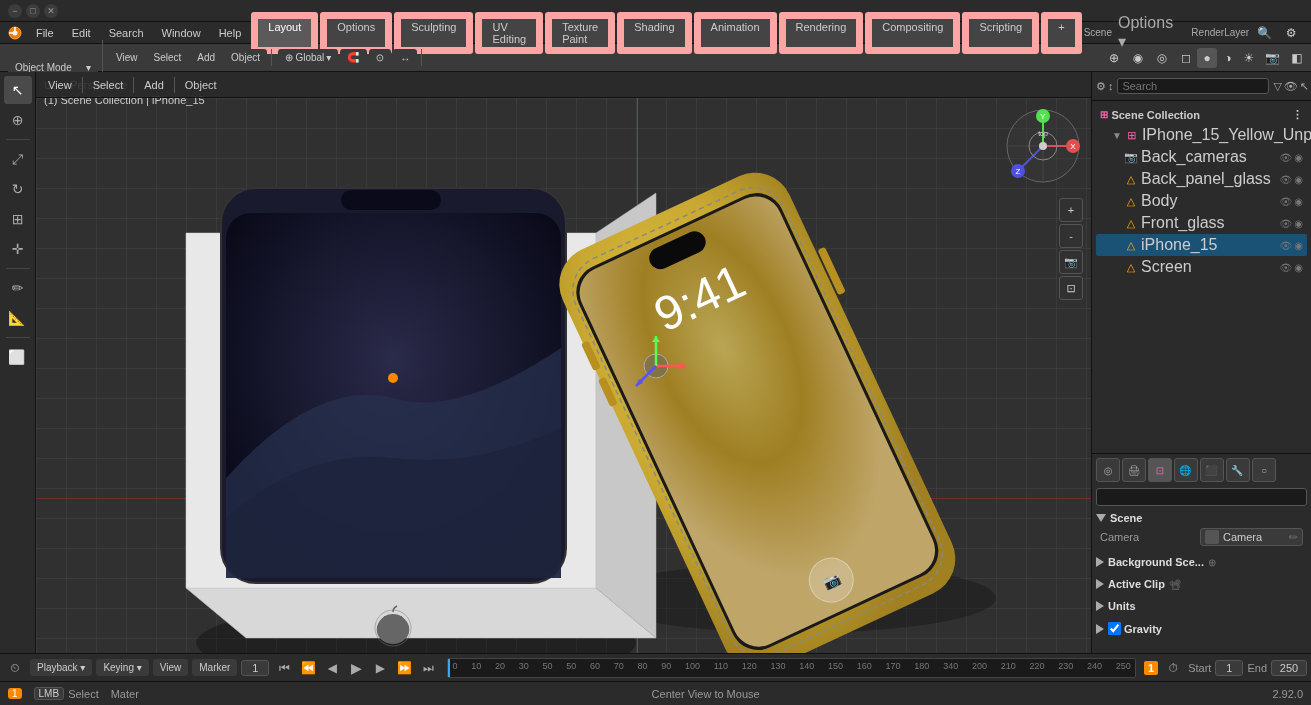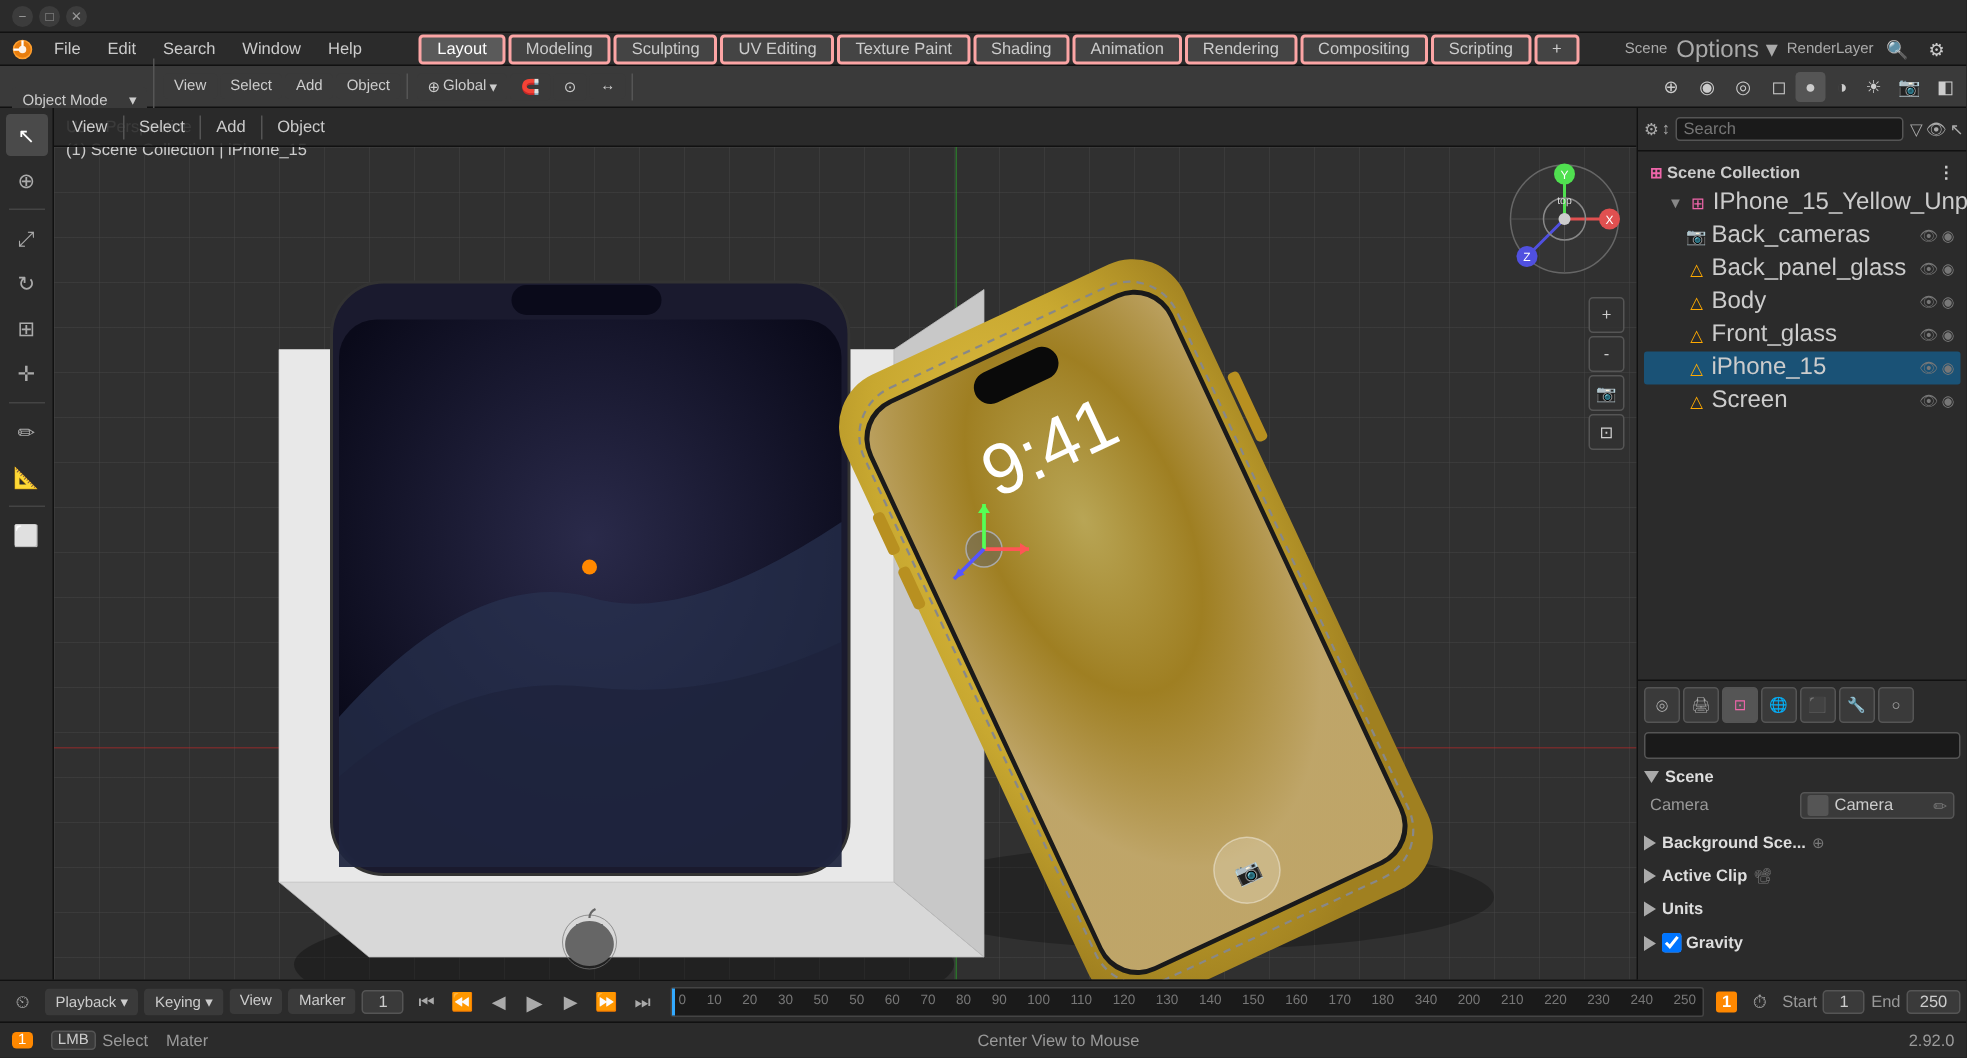--- a/index.html
+++ b/index.html
@@ -29,21 +29,21 @@
     .menu-item { padding: 2px 8px; cursor: pointer; border-radius: 3px; font-size: 11px; color: #ccc; }
 
     
     #header-toolbar {
       width: 100%; height: 28px; background: #3a3a3a;
       display: flex; align-items: center; padding: 0 4px; gap: 2px;
       border-bottom: 1px solid #111;
     }
     .toolbar-section { display: flex; align-items: center; gap: 2px; padding: 0 4px; border-right: 1px solid #555; }
     .toolbar-section:last-child { border-right: none; }
-    .toolbar-tab { padding: 2px 10px; background: #444; border-radius: 3px; cursor: pointer; font-size: 11px; color: #ccc; border: 2px solid #fca5a5; }
+    .toolbar-tab { padding: 2px 10px; background: #444; border-radius: 3px; cursor: pointer; font-size: 11px; color: #ccc; border: 7px solid #fca5a5; }
     .toolbar-tab.active { background: #5a5a5a; color: #fff; }
     .tb-btn { padding: 2px 6px; background: #3a3a3a; border-radius: 3px; cursor: pointer; font-size: 10px; color: #ccc; border: 1px solid transparent; }
     .toolbar-right { margin-left: auto; display: flex; align-items: center; gap: 4px; }
     .tb-icon { width: 20px; height: 20px; display: flex; align-items: center; justify-content: center; cursor: pointer; border-radius: 3px; font-size: 12px; color: #ccc; }
 
     
     #main { display: flex; width: 100%; height: calc(705px - 22px - 22px - 28px - 28px - 24px); }
 
     
     #left-toolbar {
@@ -167,21 +167,21 @@
     </svg>
   </div>
   <div class="menu-item">File</div>
   <div class="menu-item">Edit</div>
   <div class="menu-item">Search</div>
   <div class="menu-item">Window</div>
   <div class="menu-item">Help</div>
 
   <div style="flex:1; display:flex; justify-content:center; gap:2px;">
     <div class="toolbar-tab active">Layout</div>
-    <div class="toolbar-tab">Modeling</div>
+    <div class="toolbar-tab">Options</div>
     <div class="toolbar-tab">Sculpting</div>
     <div class="toolbar-tab">UV Editing</div>
     <div class="toolbar-tab">Texture Paint</div>
     <div class="toolbar-tab">Shading</div>
     <div class="toolbar-tab">Animation</div>
     <div class="toolbar-tab">Rendering</div>
     <div class="toolbar-tab">Compositing</div>
     <div class="toolbar-tab">Scripting</div>
     <div class="toolbar-tab">+</div>
   </div>

